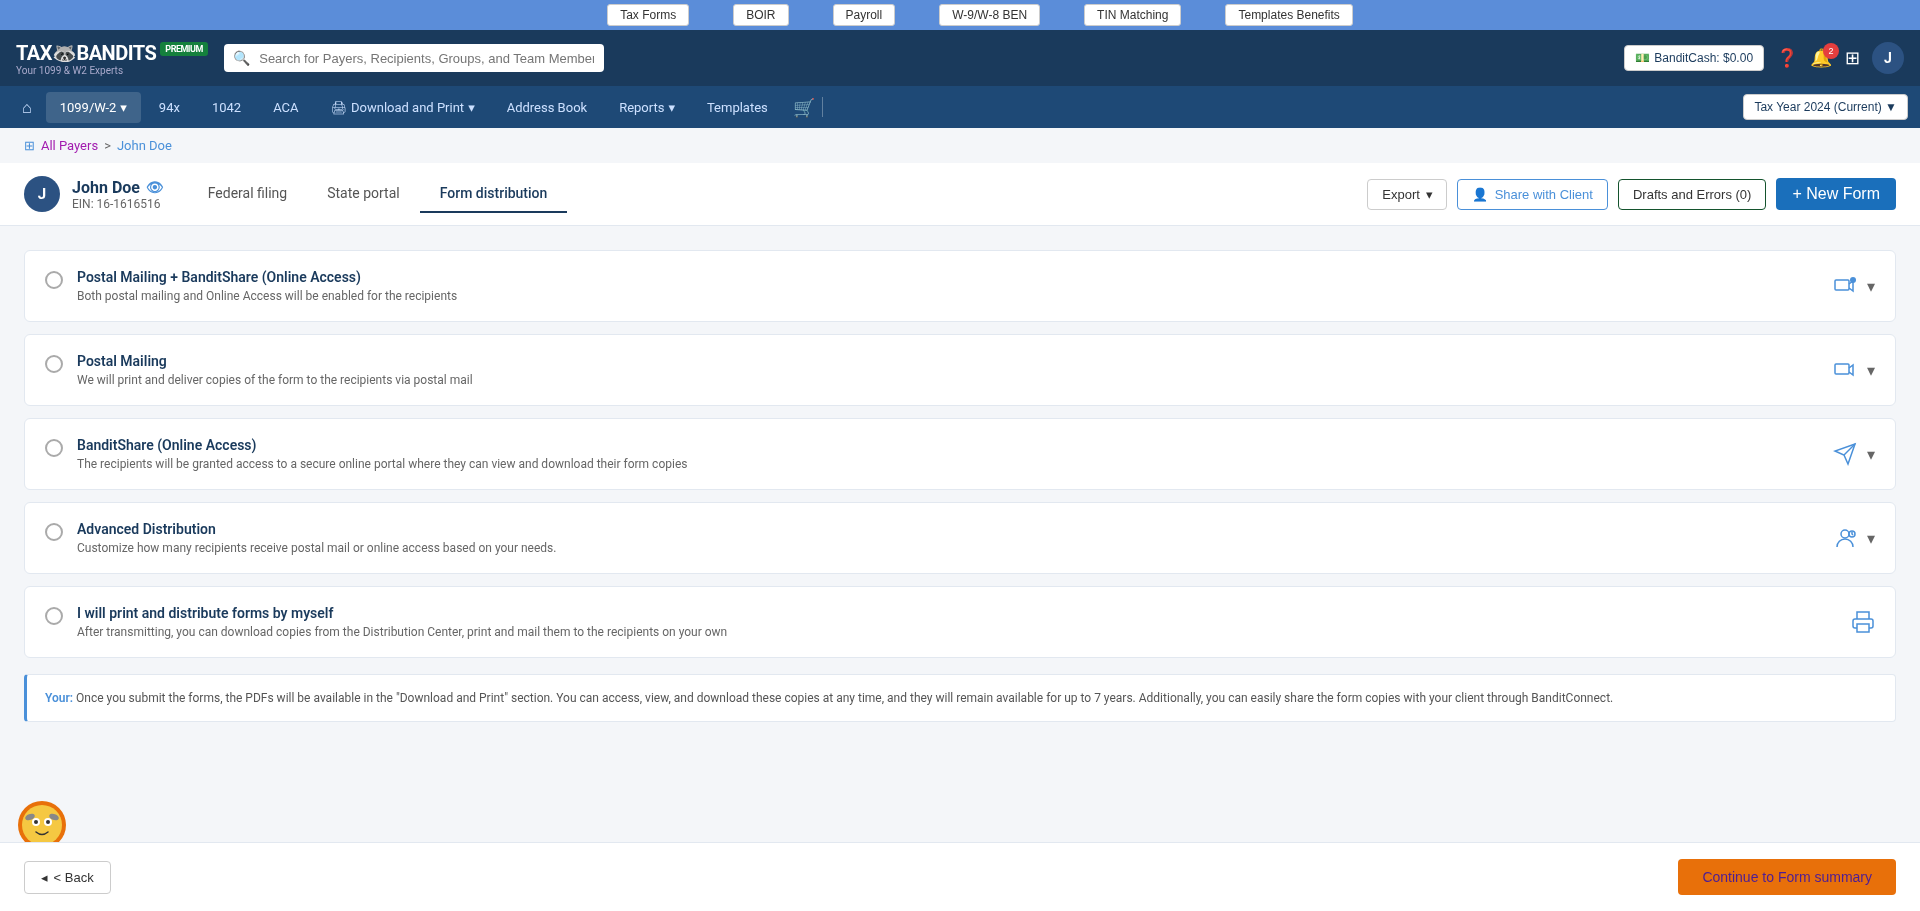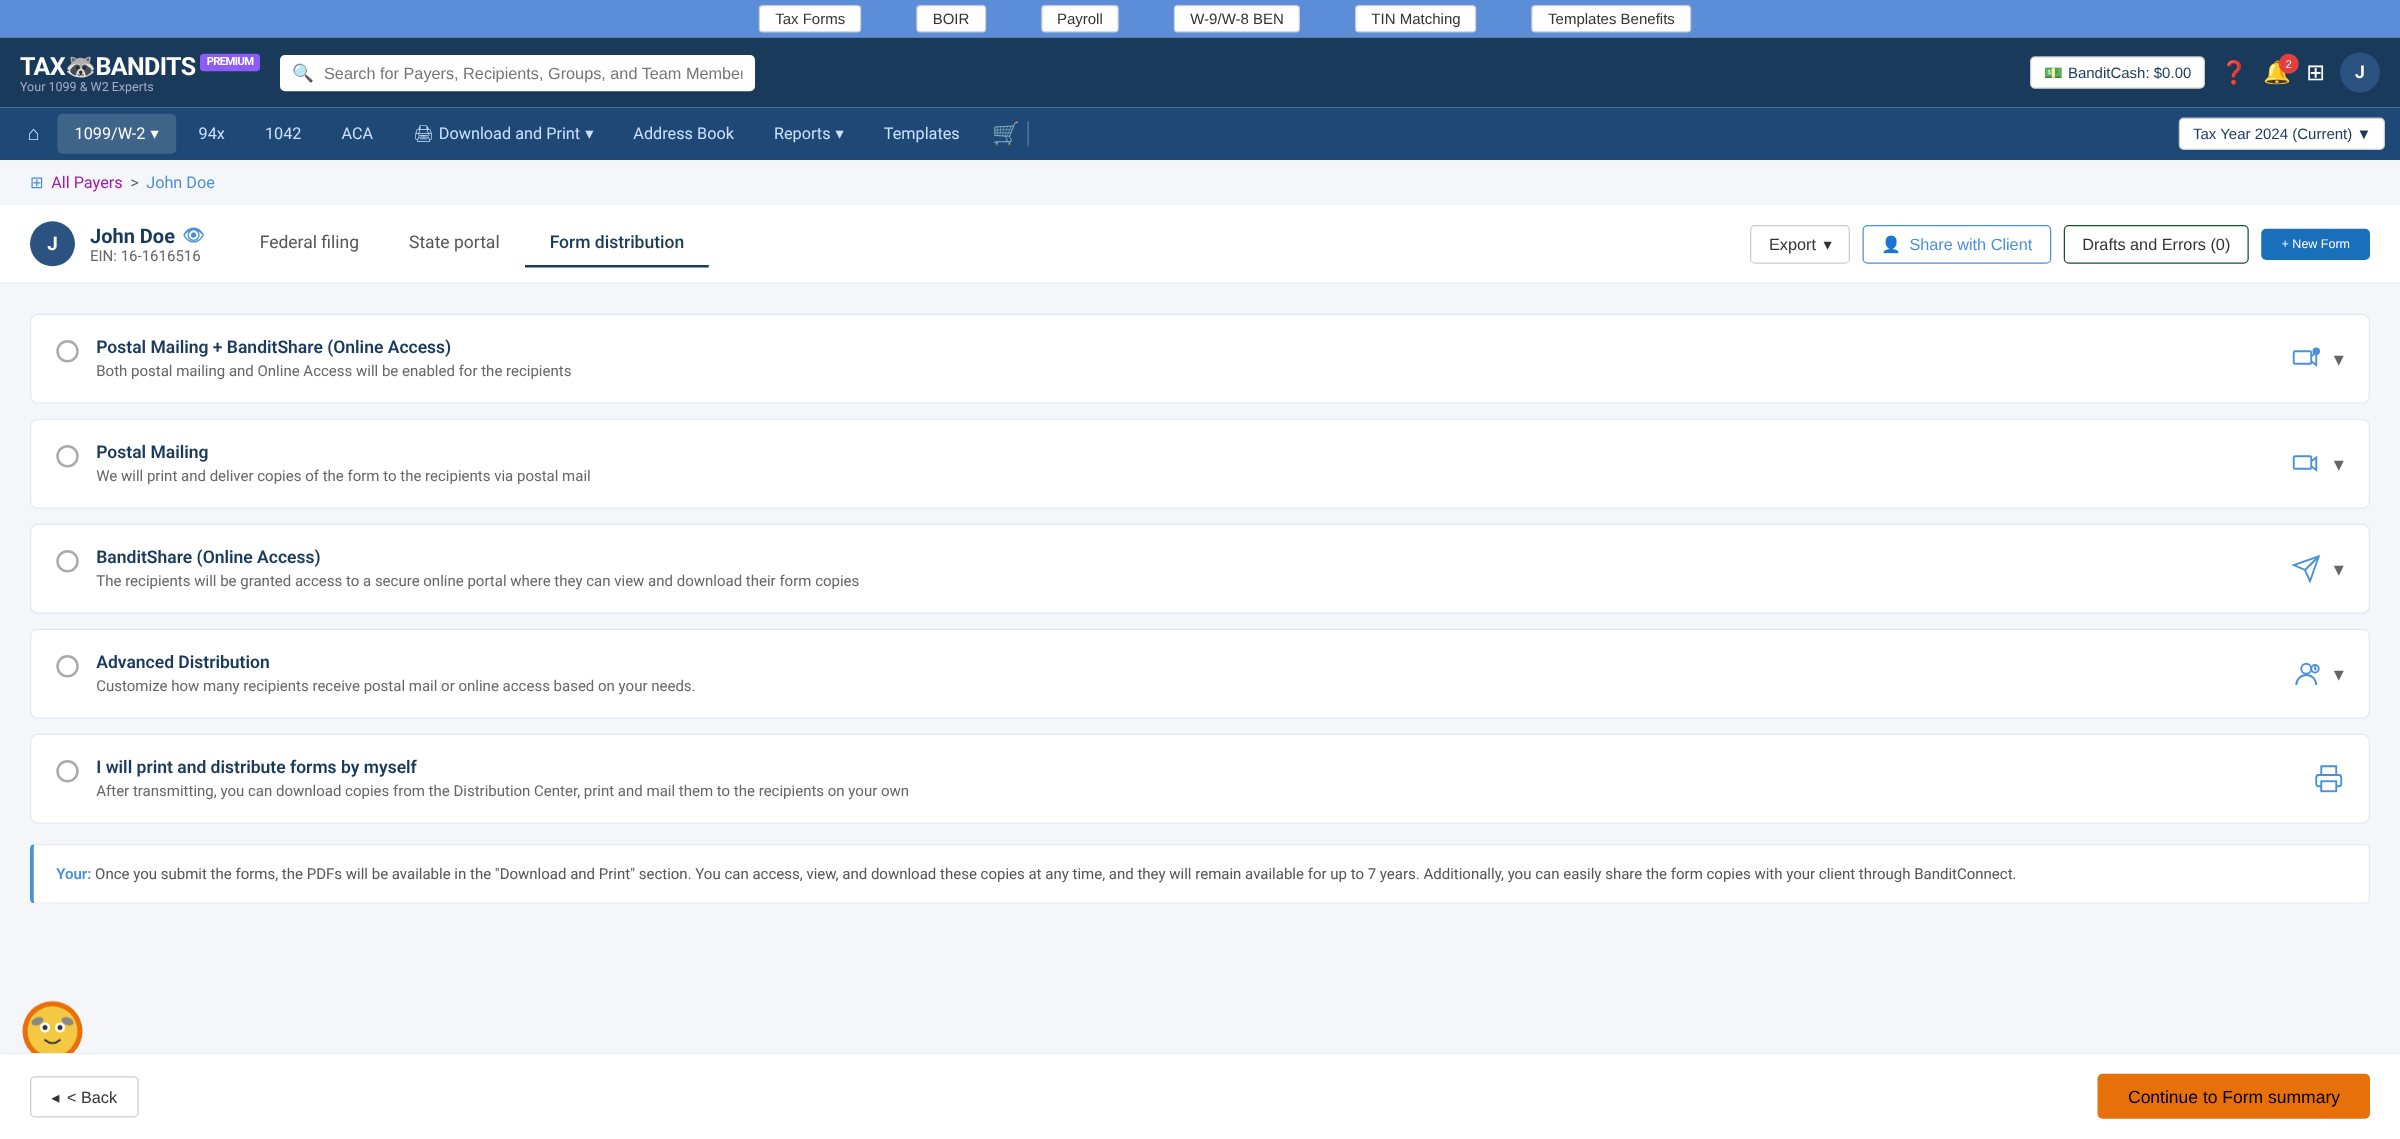--- a/index.html
+++ b/index.html
@@ -41,21 +41,21 @@
     }
     .logo-text {
       color: #fff;
       font-size: 20px;
       font-weight: bold;
       letter-spacing: -0.5px;
     }
     .logo-text span { color: #f5a623; }
     .logo-sub { color: #aac; font-size: 10px; display: block; }
     .premium-badge {
-      background: #8b5cf6;
+      background: #15803d;
       color: #fff;
       font-size: 9px;
       font-weight: bold;
       border-radius: 3px;
       padding: 2px 5px;
       margin-left: 4px;
     }
     .search-area {
       flex: 1;
       display: flex;
@@ -288,21 +288,21 @@
       cursor: pointer;
       font-size: 13px;
       color: #333;
     }
     .new-form-btn {
       border: none;
       border-radius: 4px;
       padding: 7px 16px;
       background: #1a6fbb;
       cursor: pointer;
-      font-size: 10px;
+      font-size: 16px;
       color: #fff;
       font-weight: 500;
       display: flex;
       align-items: center;
       gap: 4px;
     }
 
     
     .main-content {
       padding: 24px;
@@ -387,21 +387,21 @@
       align-items: center;
       gap: 6px;
     }
     .continue-btn {
       border: none;
       border-radius: 4px;
       padding: 10px 24px;
       background: #e8700a;
       cursor: pointer;
       font-size: 14px;
-      color: #000000;
+      color: #4c1d95;
       font-weight: 500;
     }
 
     
     .mascot {
       position: fixed;
       bottom: 60px;
       left: 16px;
       width: 52px;
       height: 52px;

